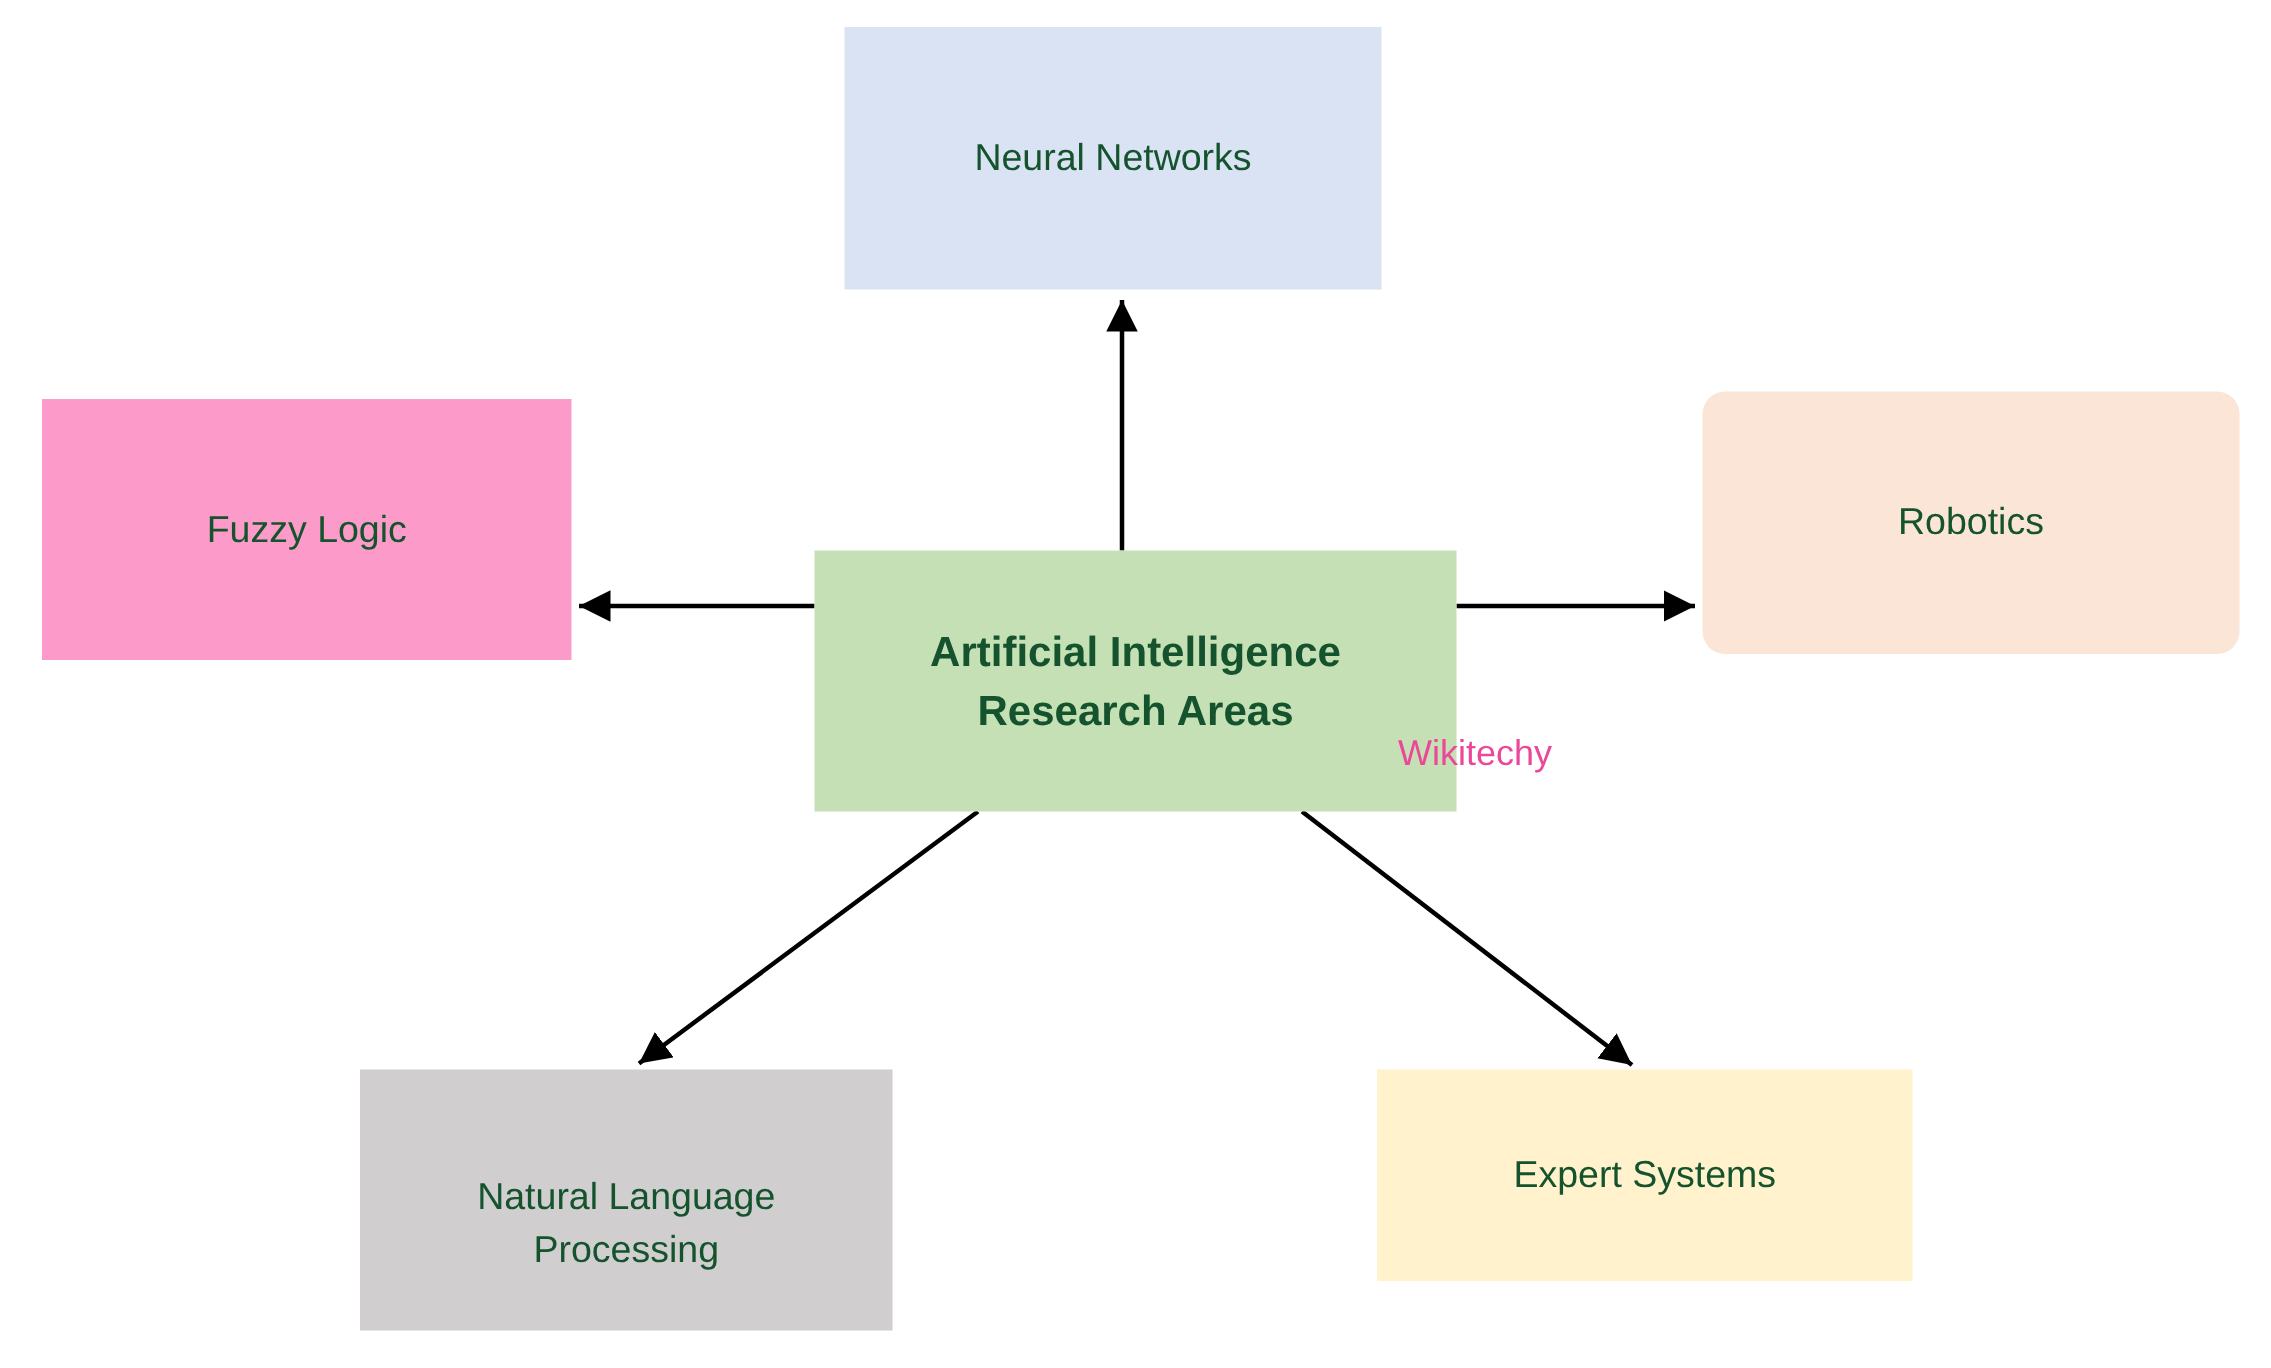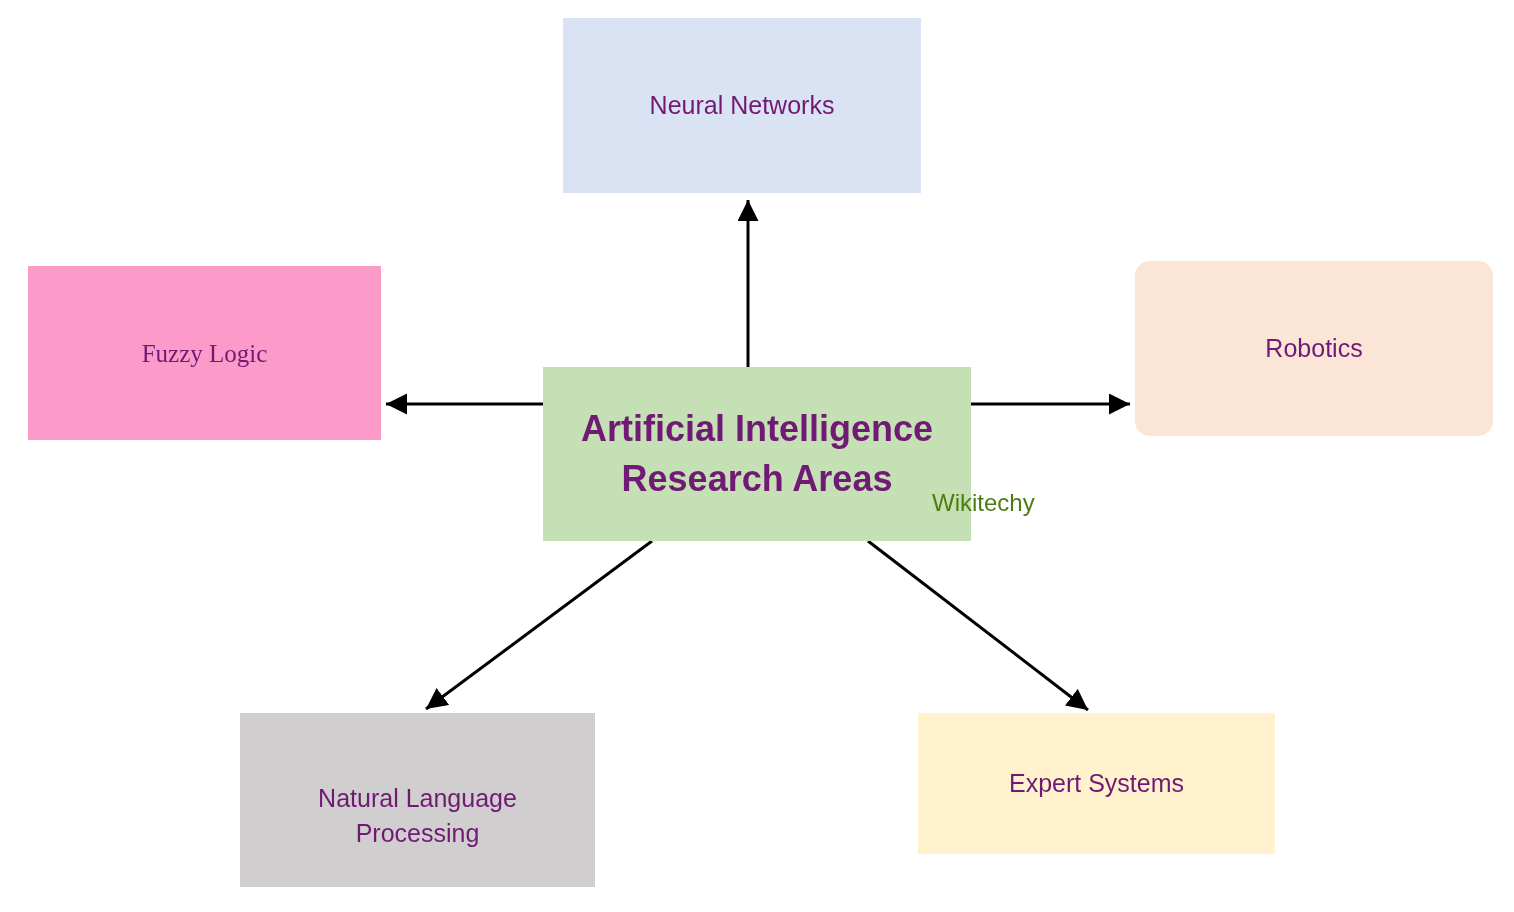--- a/index.html
+++ b/index.html
@@ -22,32 +22,32 @@
     width: 1514px;
     height: 912px;
     pointer-events: none;
   }
   .node {
     position: absolute;
     display: flex;
     align-items: center;
     justify-content: center;
     text-align: center;
-    color: #701a75;
+    color: #14532d;
     font-size: 25px;
     line-height: 1.4;
   }
   .node-label {
     display: inline-block;
   }
   #node-neural   { left: 563px;  top: 18px;  width: 358px; height: 175px; }
   #node-fuzzy    { left: 28px;   top: 266px; width: 353px; height: 174px; }
   #node-robotics { left: 1135px; top: 261px; width: 358px; height: 175px; border-radius: 15px; }
   #node-center   { left: 543px;  top: 367px; width: 428px; height: 174px;
-                   font-weight: bold; font-size: 36px; }
+                   font-weight: bold; font-size: 28px; }
   #node-center .node-label { max-width: 370px; }
   #node-nlp      { left: 240px;  top: 713px; width: 355px; height: 174px; }
   #node-nlp .node-label { max-width: 280px; margin-top: 32px; }
   #node-expert   { left: 918px;  top: 713px; width: 357px; height: 141px; }
   .watermark {
     position: absolute;
     left: 932px;
     top: 490px;
     font-size: 24px;
     line-height: 1.1;
@@ -69,35 +69,35 @@
     <line x1="543" y1="404" x2="386" y2="404" stroke-width="3" marker-end="url(#arrowhead)" stroke="#000000"></line>
     <line x1="971" y1="404" x2="1130" y2="404" stroke-width="3" marker-end="url(#arrowhead)" stroke="#000000"></line>
     <line x1="652" y1="541" x2="426" y2="709" stroke-width="3" marker-end="url(#arrowhead)" stroke="#000000"></line>
     <line x1="868" y1="541" x2="1088" y2="710" stroke-width="3" marker-end="url(#arrowhead)" stroke="#000000"></line>
   </svg>
 
   <div class="node" id="node-neural" style="background-color: rgb(218, 227, 243);">
     <span class="node-label">Neural Networks</span>
   </div>
 
-  <div class="node" id="node-fuzzy" style="background-color: rgb(252, 155, 201); font-family: Liberation Serif, serif;">
+  <div class="node" id="node-fuzzy" style="background-color: rgb(252, 155, 201);">
     <span class="node-label">Fuzzy Logic</span>
   </div>
 
   <div class="node" id="node-robotics" style="background-color: rgb(251, 229, 214);">
     <span class="node-label">Robotics</span>
   </div>
 
   <div class="node" id="node-center" style="background-color: rgb(197, 224, 180);">
     <span class="node-label">Artificial Intelligence Research Areas</span>
   </div>
 
   <div class="node" id="node-nlp" style="background-color: rgb(208, 206, 206);">
     <span class="node-label">Natural Language Processing</span>
   </div>
 
   <div class="node" id="node-expert" style="background-color: rgb(255, 242, 204);">
     <span class="node-label">Expert Systems</span>
   </div>
 
-  <span class="watermark" style="color: #4d7c0f;">Wikitechy</span>
+  <span class="watermark" style="color: #ec4899;">Wikitechy</span>
 
 </div>
 
 </body></html>

